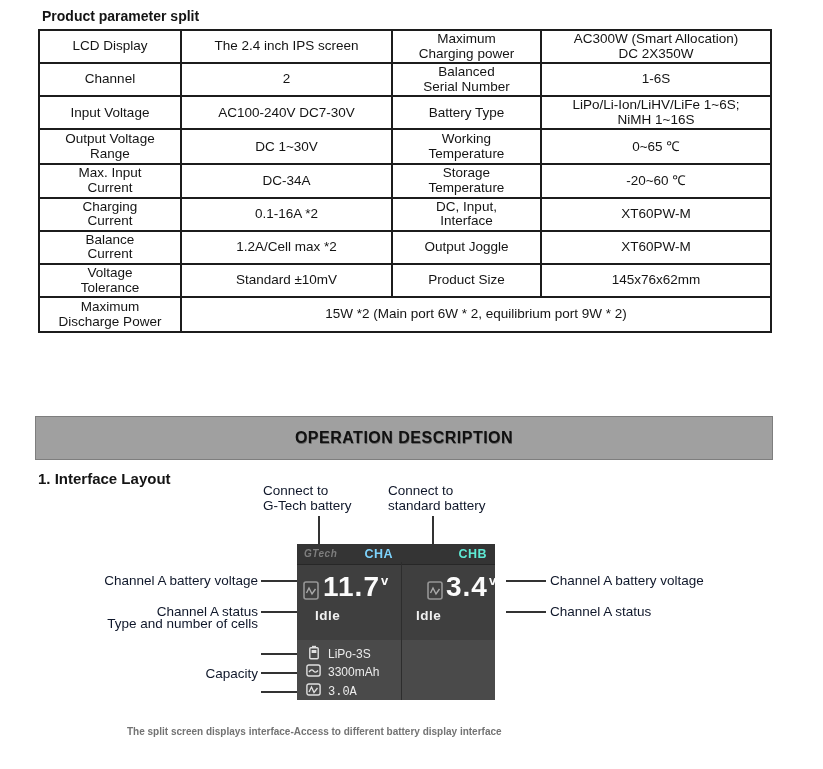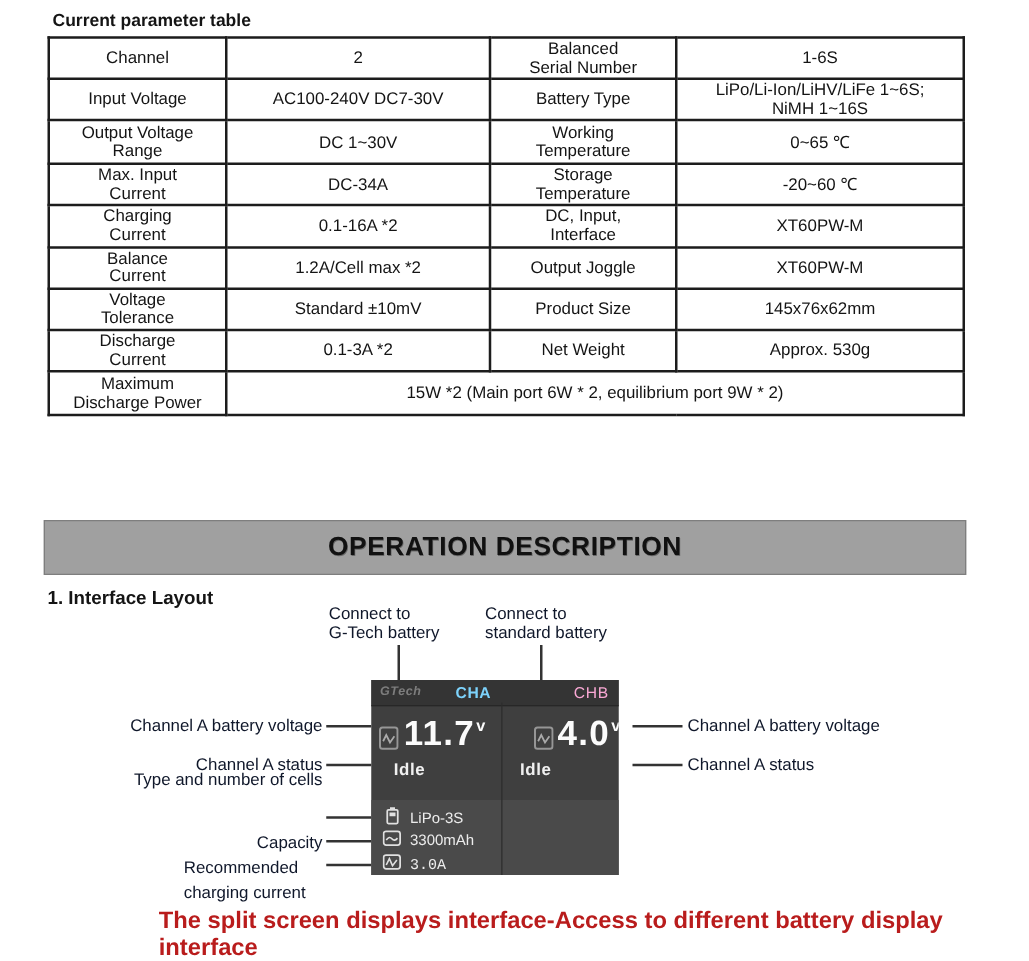--- a/index.html
+++ b/index.html
@@ -9,21 +9,21 @@
   .doc-title{position:absolute;left:42px;top:8px;font-size:14px;font-weight:bold;}
 
   table.ptable{position:absolute;left:38px;top:29px;width:732px;border-collapse:collapse;table-layout:fixed;}
   table.ptable td{border:2px solid #1c1c1c;text-align:center;vertical-align:middle;
                   font-size:13.5px;line-height:1.08;white-space:pre-line;padding:1px 2px;}
   table.ptable tr{height:33px;}
   table.ptable tr.tall{height:35px;margin-top:48px;}
 
   .banner{position:absolute;left:35px;top:416px;width:736px;height:42px;background:#a0a0a0;
           border:1px solid #7e7e7e;display:flex;align-items:center;justify-content:center;}
-  .banner span{font-size:21px;font-weight:bold;color:#111;letter-spacing:0.5px;
+  .banner span{font-size:16px;font-weight:bold;color:#111;letter-spacing:0.5px;
                text-shadow:0.5px 0.5px 0.5px rgba(0,0,0,0.35);}
 
   .section-title{position:absolute;left:38px;top:470px;font-size:15px;font-weight:bold;}
 
   .lbl{position:absolute;font-size:13.5px;line-height:15px;color:#0f172a;}
   .ml{white-space:pre-line;}
   .right-align{text-align:right;}
 
   .hline{position:absolute;height:2px;background:#333;}
   .vline{position:absolute;width:2px;background:#333;}
@@ -32,51 +32,59 @@
   .screen{position:absolute;left:297px;top:544px;width:198px;height:156px;background:#3f3f3f;
           color:#f2f2f2;overflow:hidden;}
   .screen .band{position:absolute;left:0;top:96px;width:100%;height:60px;background:#4a4a4a;}
   .screen .topbar{position:absolute;left:0;top:0;width:100%;height:20px;background:#343434;
                   border-bottom:1px solid #272727;}
   .screen .divider{position:absolute;left:104px;top:18px;bottom:0;width:1px;background:#2d2d2d;}
   .screen .logo{position:absolute;left:7px;top:4px;font-size:10px;font-weight:bold;font-style:italic;
                 color:#7d7d7d;letter-spacing:0.5px;}
   .screen .cha{position:absolute;left:0;top:3px;width:96px;text-align:right;font-size:12.5px;
                font-weight:bold;letter-spacing:0.5px;color:#7dd3fc;}
-  .screen .chb{position:absolute;right:8px;top:3px;font-size:12.5px;font-weight:normal;
-               letter-spacing:0.5px;color:#f9a8d4;margin-left:47px;}
+  .screen .chb{position:absolute;right:8px;top:3px;font-size:12.5px;font-weight:bold;
+               letter-spacing:0.5px;color:#5eead4;margin-left:47px;}
   .screen .gauge{position:absolute;top:36px;}
   .screen .gauge.a{left:6px;} .screen .gauge.b{left:130px;}
   .screen .volt{position:absolute;top:27px;display:flex;align-items:flex-start;}
   .screen .volt.a{left:26px;} .screen .volt.b{left:149px;}
   .screen .volt .num{font-size:28px;font-weight:bold;line-height:31px;letter-spacing:1px;color:#fbfbfb;}
   .screen .volt .unit{font-size:13px;font-weight:bold;line-height:20px;margin-left:1px;color:#fbfbfb;}
   .screen .status{position:absolute;top:64px;font-size:13.5px;font-weight:bold;letter-spacing:0.5px;color:#f0f0f0;}
   .screen .status.a{left:18px;} .screen .status.b{left:119px;}
   .screen .inforow{position:absolute;left:9px;display:flex;align-items:center;gap:7px;
                    font-size:12px;color:#ececec;}
 
-  .caption{position:absolute;left:127px;top:726px;font-size:19px;font-weight:bold;color:#b91c1c;}
+  .caption{position:absolute;left:127px;top:726px;font-size:10px;font-weight:bold;color:#737373;}
 </style>
 </head>
 <body>
 
 <div class="page">
 
-  <div class="doc-title">Current parameter table</div>
+  <div class="doc-title">Product parameter split</div>
 
   <table class="ptable">
     <colgroup>
         <col style="width:142px">
         <col style="width:211px">
         <col style="width:149px">
         <col style="width:230px">
       </colgroup>
     <tbody>
       <tr>
+        <td>LCD Display</td>
+        <td>The 2.4 inch IPS screen</td>
+        <td>Maximum
+Charging power</td>
+        <td>AC300W (Smart Allocation)
+DC 2X350W</td>
+      </tr>
+      <tr>
         <td>Channel</td>
         <td>2</td>
         <td>Balanced
 Serial Number</td>
         <td>1-6S</td>
       </tr>
       <tr>
         <td>Input Voltage</td>
         <td>AC100-240V DC7-30V</td>
         <td>Battery Type</td>
@@ -114,27 +122,20 @@
         <td>Output Joggle</td>
         <td>XT60PW-M</td>
       </tr>
       <tr>
         <td>Voltage
 Tolerance</td>
         <td>Standard ±10mV</td>
         <td>Product Size</td>
         <td>145x76x62mm</td>
       </tr>
-      <tr>
-        <td>Discharge
-Current</td>
-        <td>0.1-3A *2</td>
-        <td>Net Weight</td>
-        <td>Approx. 530g</td>
-      </tr>
       <tr class="tall">
         <td>Maximum
 Discharge Power</td>
         <td colspan="3">15W *2 (Main port 6W * 2, equilibrium port 9W * 2)</td>
       </tr>
     </tbody>
   </table>
 
   <div class="banner">
     <span>OPERATION DESCRIPTION</span>
@@ -146,22 +147,20 @@
 G-Tech battery</div>
   <div class="lbl ml" style="left:388px;top:483px;">Connect to
 standard battery</div>
   <div class="vline" style="left:318px;top:516px;height:28px;"></div>
   <div class="vline" style="left:432px;top:516px;height:28px;"></div>
 
   <div class="lbl right-align" style="left:0;top:573px;width:258px;">Channel A battery voltage</div>
   <div class="lbl right-align" style="left:0;top:604px;width:258px;">Channel A status</div>
   <div class="lbl right-align" style="left:0;top:616px;width:258px;text-align:right;">Type and number of cells</div>
   <div class="lbl right-align" style="left:0;top:666px;width:258px;">Capacity</div>
-  <div class="lbl ml" style="left:147px;top:684px;line-height:20px;">Recommended
-charging current</div>
 
   <div class="hline" style="left:261px;top:580px;width:36px;"></div>
   <div class="hline" style="left:261px;top:611px;width:36px;"></div>
   <div class="hline" style="left:261px;top:653px;width:36px;"></div>
   <div class="hline" style="left:261px;top:672px;width:36px;"></div>
   <div class="hline" style="left:261px;top:691px;width:36px;"></div>
 
   <div class="hline" style="left:506px;top:580px;width:40px;"></div>
   <div class="hline" style="left:506px;top:611px;width:40px;"></div>
   <div class="lbl" style="left:550px;top:573px;">Channel A battery voltage</div>
@@ -187,21 +186,21 @@
     </div>
     <div class="status a">Idle</div>
 
     <span class="gauge b">
       <svg width="16" height="21" viewBox="0 0 16 21">
           <rect x="1" y="2" width="14" height="17" rx="2" fill="none" stroke="#969696" stroke-width="1.6"></rect>
           <polyline points="3.5,13 6,8 9,14 12.5,9" fill="none" stroke="#aaaaaa" stroke-width="1.4"></polyline>
         </svg>
     </span>
     <div class="volt b">
-      <span class="num">4.0</span>
+      <span class="num">3.4</span>
         <span class="unit">v</span>
     </div>
     <div class="status b">Idle</div>
 
     <div class="inforow" style="top:101px;">
       <span>
         <svg width="15" height="15" viewBox="0 0 15 15">
             <rect x="6" y="0.8" width="4" height="2" fill="#e0e0e0"></rect>
             <rect x="3.8" y="2.8" width="8.4" height="11" rx="1" fill="none" stroke="#e0e0e0" stroke-width="1.4"></rect>
             <rect x="5.6" y="5" width="4.8" height="3" fill="#e0e0e0"></rect>

